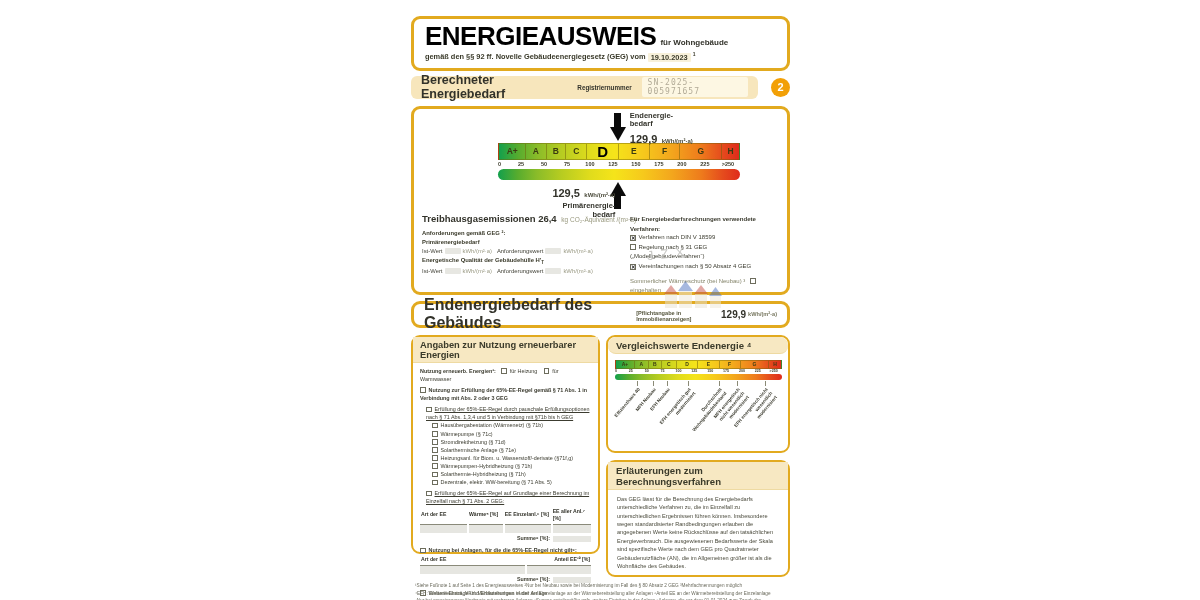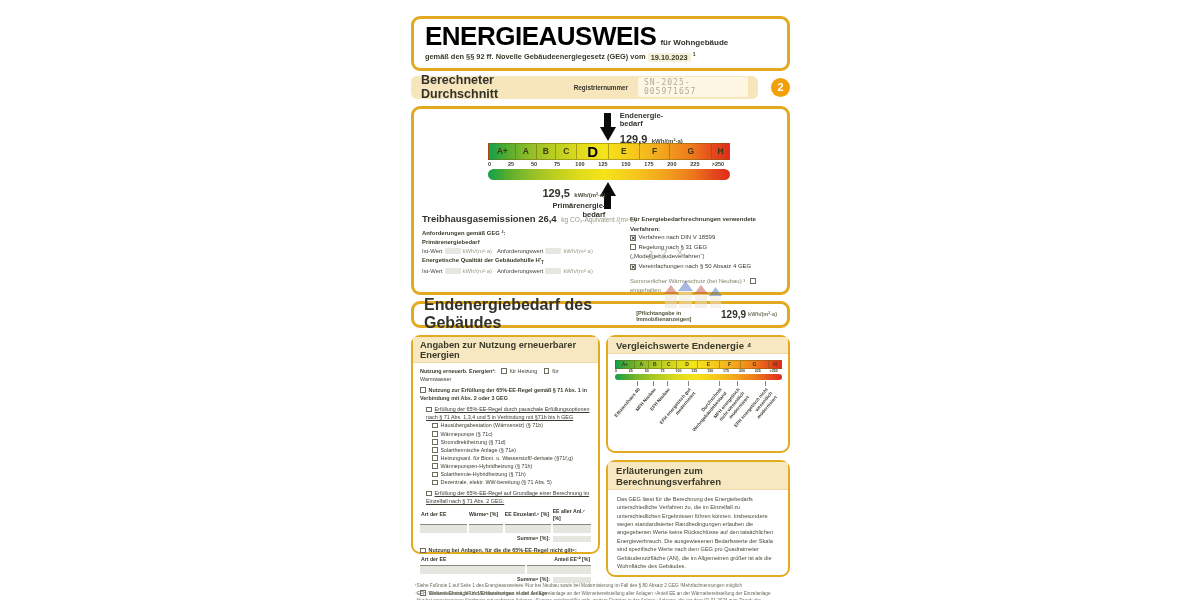--- a/index.html
+++ b/index.html
@@ -30,21 +30,21 @@
   .regval{background:#fdf7e3;border-radius:2px;padding:1px 6px;font-family:"DejaVu Sans Mono",monospace;
           font-size:8px;color:#b2ab97;letter-spacing:1px;}
   .badge{position:absolute;right:0;top:2px;width:19px;height:19px;border-radius:50%;background:#f2a007;
          color:#fff;font-weight:bold;font-size:11px;display:flex;align-items:center;justify-content:center;}
 
   
   .sec1{margin-top:6px;height:189px;}
   .sec1 .headband{font-size:11px;}
   .sec1content{position:relative;height:160px;}
 
-  .scalewrap{position:absolute;left:74px;top:34px;width:242px;}
+  .scalewrap{position:absolute;left:84px;top:34px;width:242px;}
   .grad{background:linear-gradient(90deg,#13a04c 0%,#57ac2e 8%,#8abc29 16%,#b6cc21 26%,#e0dc1c 38%,
         #f5e41a 48%,#f6c91c 60%,#f3a61d 72%,#ee7b1c 84%,#e54b1d 93%,#df2b1b 100%);}
   .letters{display:flex;height:17px;border:1px solid rgba(110,95,10,.45);box-sizing:border-box;}
   .letters span{display:flex;align-items:center;justify-content:center;font-weight:bold;font-size:8.5px;
         color:#3b3b12;border-right:1px solid rgba(110,95,10,.5);box-sizing:border-box;}
   .letters span:last-child{border-right:none;}
   .lw0{width:11.4%}.lw1{width:8.4%}.lw2{width:8.2%}.lw3{width:8.8%}.lw4{width:13.2%}
   .lw5{width:12.8%}.lw6{width:12.8%}.lw7{width:17.4%}.lw8{width:7%}
   .letters .big{font-size:15px;color:#000;}
   .ticksrow{position:relative;height:8px;font-size:5.5px;font-weight:bold;color:#3a3a2a;}
@@ -102,21 +102,21 @@
   .tbl th{font-size:5.2px;text-align:left;font-weight:bold;border-bottom:1px solid #8a8a7a;
           padding:0 1px 1px;color:#33332a;}
   .grayrow td{height:6px;background:#e6e6e1;border-left:2px solid #fff;}
   .grayrow td:first-child{border-left:none;}
   .sumrow{display:flex;justify-content:flex-end;align-items:center;gap:3px;margin-top:2px;
           font-size:5.3px;font-weight:bold;}
   .sumfld{display:inline-block;width:38px;height:6px;background:#e6e6e1;}
 
   .rightcol{width:184px;display:flex;flex-direction:column;gap:7px;}
   .cmpbox{height:118px;border-width:2.5px;}
-  .cmpbox .headband{font-size:9.6px;padding:3px 8px 2px;}
+  .cmpbox .headband{font-size:9.6px;padding:3px 8px 2px;border-radius:8px;}
   .cmpcontent{position:relative;height:92px;}
   .mini{position:absolute;left:7px;top:6px;width:167px;}
   .mini .letters{height:9px;}
   .mini .letters span{font-size:5px;}
   .mini .ticksrow{height:5px;font-size:3.6px;}
   .mini .ticksrow span{top:0;}
   .mini .gbar{height:6px;border-radius:3px;margin-top:0;}
   .cmpticks{position:absolute;left:7px;top:27px;width:167px;height:6px;}
   .cmpticks i{position:absolute;top:0;width:1px;height:5px;background:#8a8a76;}
   .cmplabels{position:absolute;left:7px;top:33px;width:167px;height:56px;}
@@ -142,21 +142,21 @@
     <span class="h1">ENERGIEAUSWEIS</span><span class="h1sfx">für Wohngebäude</span>
     <div class="lawline">
       <span>gemäß den §§ 92 ff. Novelle Gebäudeenergiegesetz (GEG) vom</span>
       <span class="lawdate">19.10.2023</span>
       <span class="supfn">1</span>
     </div>
   </div>
 
   <div class="bandrow">
     <div class="band">
-      <span class="bandtitle">Berechneter Durchschnitt</span>
+      <span class="bandtitle">Berechneter Energiebedarf</span>
       <span class="reg">
         <span class="reglabel">Registriernummer</span>
         <span class="regval">SN-2025-005971657</span>
       </span>
     </div>
     <div class="badge">2</div>
   </div>
 
   <div class="goldbox sec1">
     <div class="sec1content">

